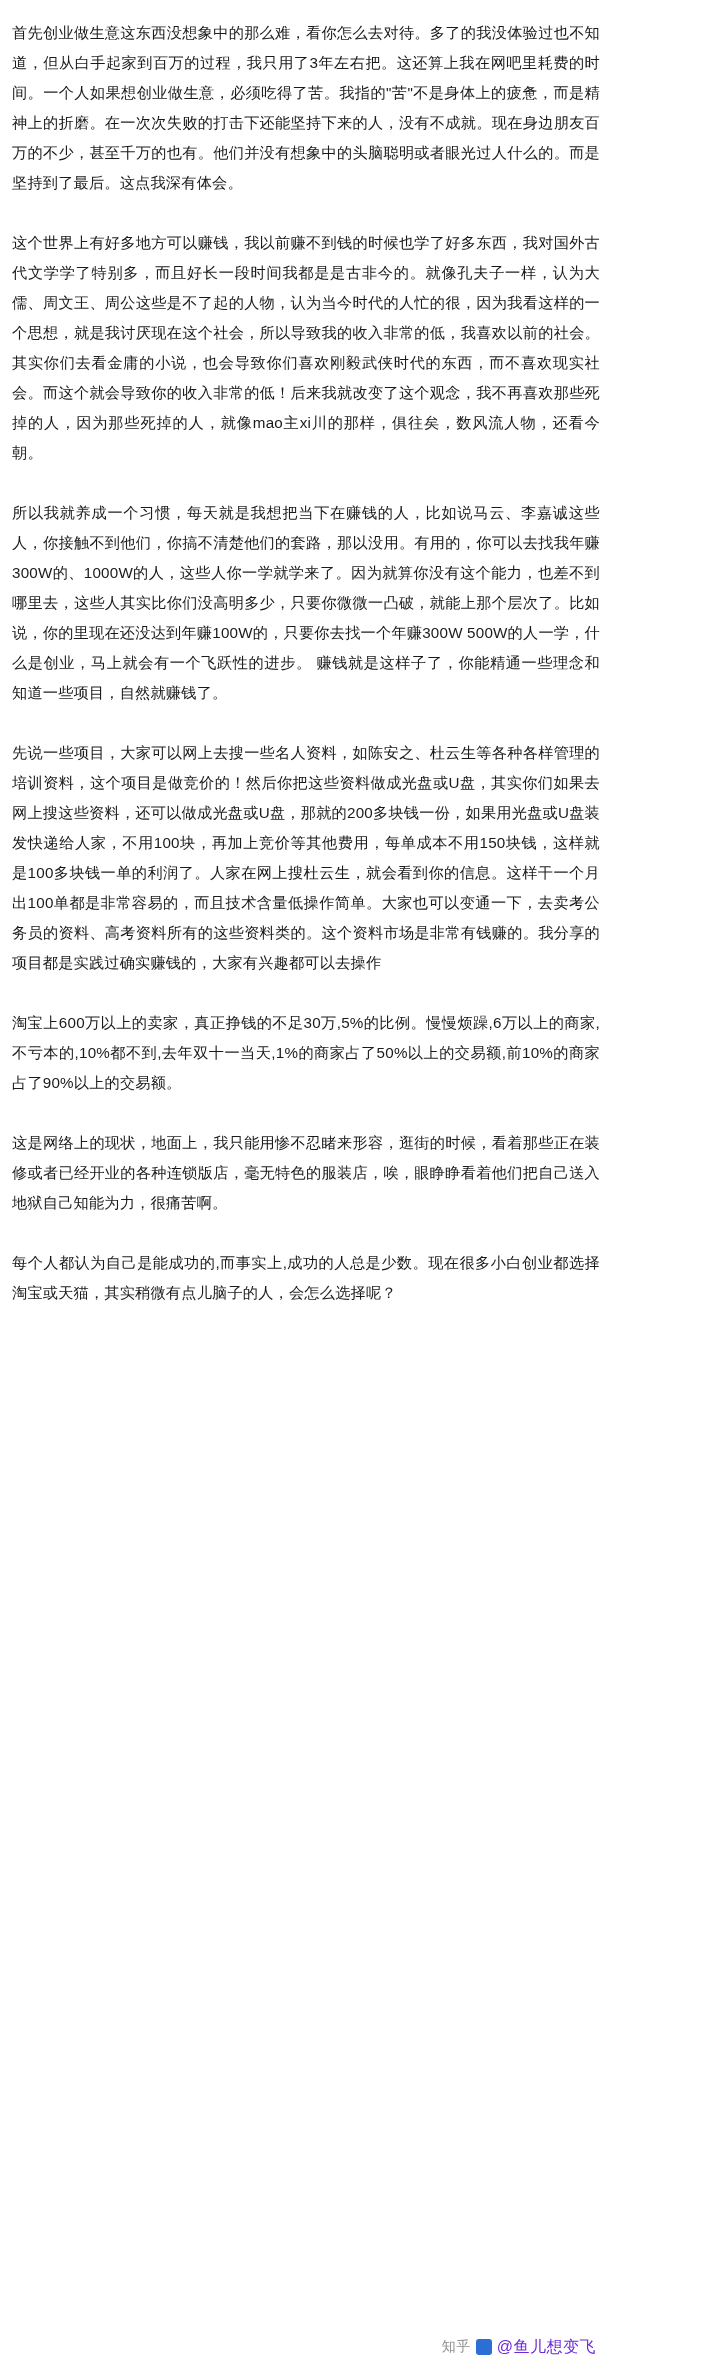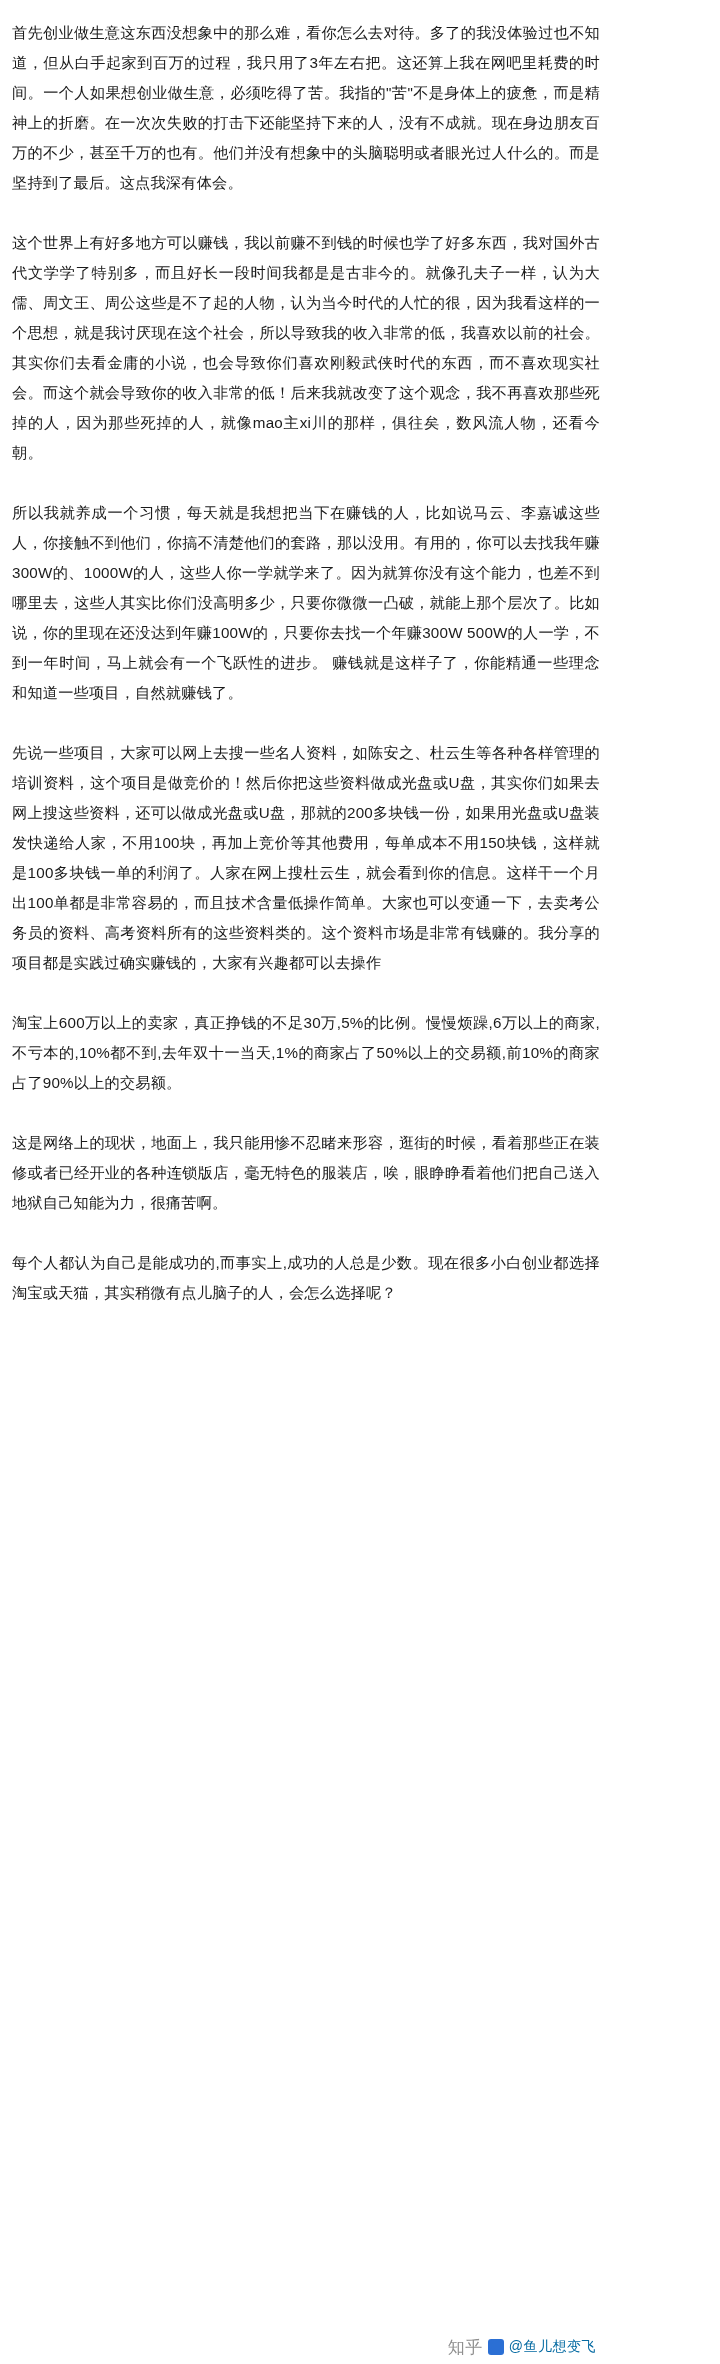--- a/index.html
+++ b/index.html
@@ -49,45 +49,45 @@
     box-sizing: border-box;
   }
   .brand {
     display: flex;
     align-items: center;
     gap: 5px;
     font-size: 14px;
     color: #8a8a8a;
   }
   .brand .zhi {
-    font-size: 17px;
+    font-size: 14px;
     color: #8f8f8f;
     letter-spacing: 0.5px;
   }
   .brand .avatar {
     width: 16px;
     height: 16px;
     border-radius: 3px;
     background: #2b6fd4;
     display: inline-block;
   }
   .brand .user {
-    font-size: 14px;
-    color: #0369a1;
+    font-size: 16px;
+    color: #6d28d9;
     letter-spacing: 0.5px;
   }
 </style>
 </head>
 <body>
 
 <div class="page">
   <div class="article">
     <p class="para">首先创业做生意这东西没想象中的那么难，看你怎么去对待。多了的我没体验过也不知道，但从白手起家到百万的过程，我只用了3年左右把。这还算上我在网吧里耗费的时间。一个人如果想创业做生意，必须吃得了苦。我指的"苦"不是身体上的疲惫，而是精神上的折磨。在一次次失败的打击下还能坚持下来的人，没有不成就。现在身边朋友百万的不少，甚至千万的也有。他们并没有想象中的头脑聪明或者眼光过人什么的。而是坚持到了最后。这点我深有体会。</p>
     <p class="para">这个世界上有好多地方可以赚钱，我以前赚不到钱的时候也学了好多东西，我对国外古代文学学了特别多，而且好长一段时间我都是是古非今的。就像孔夫子一样，认为大儒、周文王、周公这些是不了起的人物，认为当今时代的人忙的很，因为我看这样的一个思想，就是我讨厌现在这个社会，所以导致我的收入非常的低，我喜欢以前的社会。其实你们去看金庸的小说，也会导致你们喜欢刚毅武侠时代的东西，而不喜欢现实社会。而这个就会导致你的收入非常的低！后来我就改变了这个观念，我不再喜欢那些死掉的人，因为那些死掉的人，就像mao主xi川的那样，俱往矣，数风流人物，还看今朝。</p>
-    <p class="para">所以我就养成一个习惯，每天就是我想把当下在赚钱的人，比如说马云、李嘉诚这些人，你接触不到他们，你搞不清楚他们的套路，那以没用。有用的，你可以去找我年赚300W的、1000W的人，这些人你一学就学来了。因为就算你没有这个能力，也差不到哪里去，这些人其实比你们没高明多少，只要你微微一凸破，就能上那个层次了。比如说，你的里现在还没达到年赚100W的，只要你去找一个年赚300W 500W的人一学，不到一年时间，马上就会有一个飞跃性的进步。 赚钱就是这样子了，你能精通一些理念和知道一些项目，自然就赚钱了。</p>
+    <p class="para">所以我就养成一个习惯，每天就是我想把当下在赚钱的人，比如说马云、李嘉诚这些人，你接触不到他们，你搞不清楚他们的套路，那以没用。有用的，你可以去找我年赚300W的、1000W的人，这些人你一学就学来了。因为就算你没有这个能力，也差不到哪里去，这些人其实比你们没高明多少，只要你微微一凸破，就能上那个层次了。比如说，你的里现在还没达到年赚100W的，只要你去找一个年赚300W 500W的人一学，什么是创业，马上就会有一个飞跃性的进步。 赚钱就是这样子了，你能精通一些理念和知道一些项目，自然就赚钱了。</p>
     <p class="para">先说一些项目，大家可以网上去搜一些名人资料，如陈安之、杜云生等各种各样管理的培训资料，这个项目是做竞价的！然后你把这些资料做成光盘或U盘，其实你们如果去网上搜这些资料，还可以做成光盘或U盘，那就的200多块钱一份，如果用光盘或U盘装发快递给人家，不用100块，再加上竞价等其他费用，每单成本不用150块钱，这样就是100多块钱一单的利润了。人家在网上搜杜云生，就会看到你的信息。这样干一个月出100单都是非常容易的，而且技术含量低操作简单。大家也可以变通一下，去卖考公务员的资料、高考资料所有的这些资料类的。这个资料市场是非常有钱赚的。我分享的项目都是实践过确实赚钱的，大家有兴趣都可以去操作</p>
     <p class="para">淘宝上600万以上的卖家，真正挣钱的不足30万,5%的比例。慢慢烦躁,6万以上的商家,不亏本的,10%都不到,去年双十一当天,1%的商家占了50%以上的交易额,前10%的商家占了90%以上的交易额。</p>
     <p class="para">这是网络上的现状，地面上，我只能用惨不忍睹来形容，逛街的时候，看着那些正在装修或者已经开业的各种连锁版店，毫无特色的服装店，唉，眼睁睁看着他们把自己送入地狱自己知能为力，很痛苦啊。</p>
     <p class="para">每个人都认为自己是能成功的,而事实上,成功的人总是少数。现在很多小白创业都选择淘宝或天猫，其实稍微有点儿脑子的人，会怎么选择呢？</p>
   </div>
 
   <div class="footer-bar">
     <div class="brand">
       <span class="zhi">知乎</span>
       <span class="avatar"></span>

